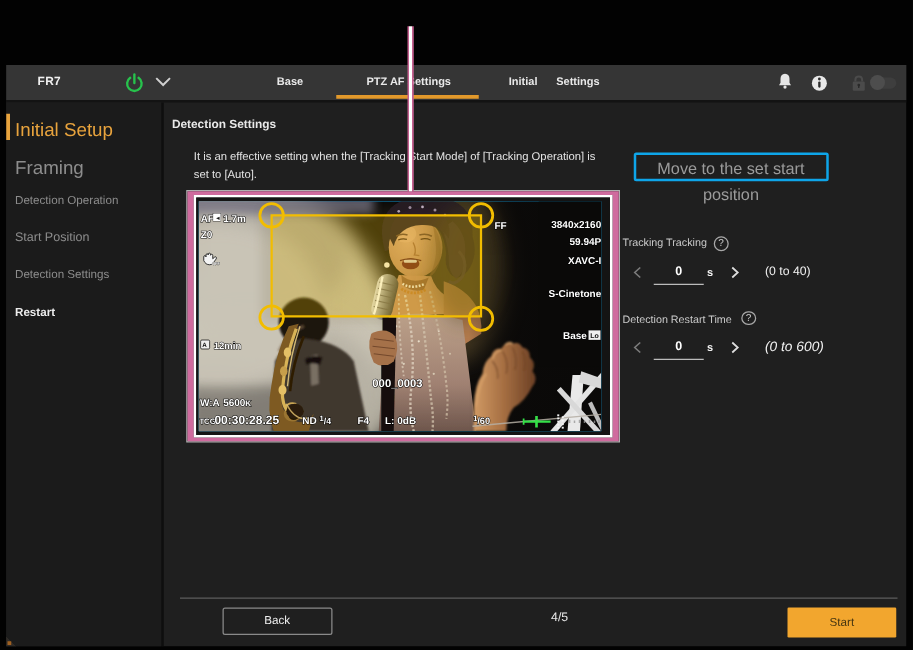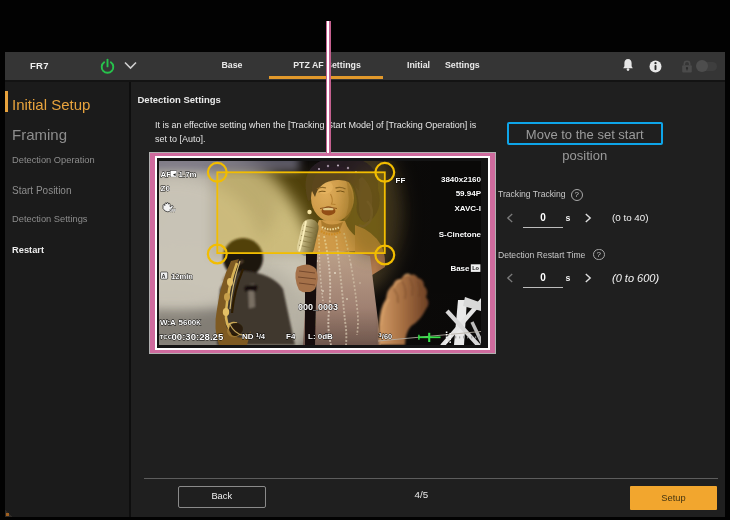--- a/index.html
+++ b/index.html
@@ -87,22 +87,22 @@
   <div class="abs" style="left:523px;top:271.5px;width:40px;text-align:center;font-size:10px;font-weight:bold;color:#fff;">0</div>
   <div class="abs" style="left:522.5px;top:286.8px;width:40px;height:1.2px;background:#bcbcbc;"></div>
   <div class="abs" style="left:565.5px;top:273px;font-size:8.8px;font-weight:bold;color:#f0f0f0;">s</div>
   <svg class="abs" style="left:584px;top:272.5px;" width="8" height="10" viewBox="0 0 8 10">
       <polyline points="1.8,1 6.2,5 1.8,9" fill="none" stroke="#dedede" stroke-width="1.4"></polyline>
     </svg>
   <div class="abs" style="left:612px;top:271.5px;font-size:11px;color:#f2f2f2;font-style:italic;">(0 to 600)</div>
 
   <div class="abs" style="left:143.5px;top:478px;width:574px;height:1px;background:#5d5d5d;"></div>
   <div class="abs" style="left:142px;top:486px;width:87.5px;height:21.5px;border:1px solid #8a8a8a;border-radius:2px;color:#f0f0f0;font-size:9.3px;text-align:center;line-height:19.5px;margin-left:36px;">Back</div>
-  <div class="abs" style="left:414.5px;top:489px;width:40px;text-align:left;font-size:9.8px;color:#e9e9e9;">4/5</div>
-  <div class="abs" style="left:630px;top:485.5px;width:87px;height:24.5px;background:#f2a62e;border-radius:1px;color:#453511;font-size:9.3px;text-align:center;line-height:24.5px;">Setup</div>
+  <div class="abs" style="left:414.5px;top:489px;width:40px;text-align:right;font-size:9.8px;color:#e9e9e9;">4/5</div>
+  <div class="abs" style="left:630px;top:485.5px;width:87px;height:24.5px;background:#f2a62e;border-radius:1px;color:#453511;font-size:9.3px;text-align:center;line-height:24.5px;">Start</div>
 
   <div class="abs" style="left:148.9px;top:152.1px;width:347px;height:202.4px;border:1.5px solid rgba(255,255,255,0.65);">
    <div style="width:100%;height:100%;border-style:solid;border-color:#cf6b9e;border-width:3px 5px;">
     <div style="width:100%;height:100%;border:2.3px solid #ffffff;">
      <div style="width:100%;height:100%;background:#141414;padding:2.5px 2.6px;">
       <div style="width:322px;height:184px;background:#0ea5e9;overflow:hidden;">
     <svg width="322" height="184" viewBox="0 0 322 184">
       <defs>
         <filter id="b8" x="-40%" y="-40%" width="180%" height="180%">
                     <feGaussianBlur stdDeviation="8"></feGaussianBlur>

